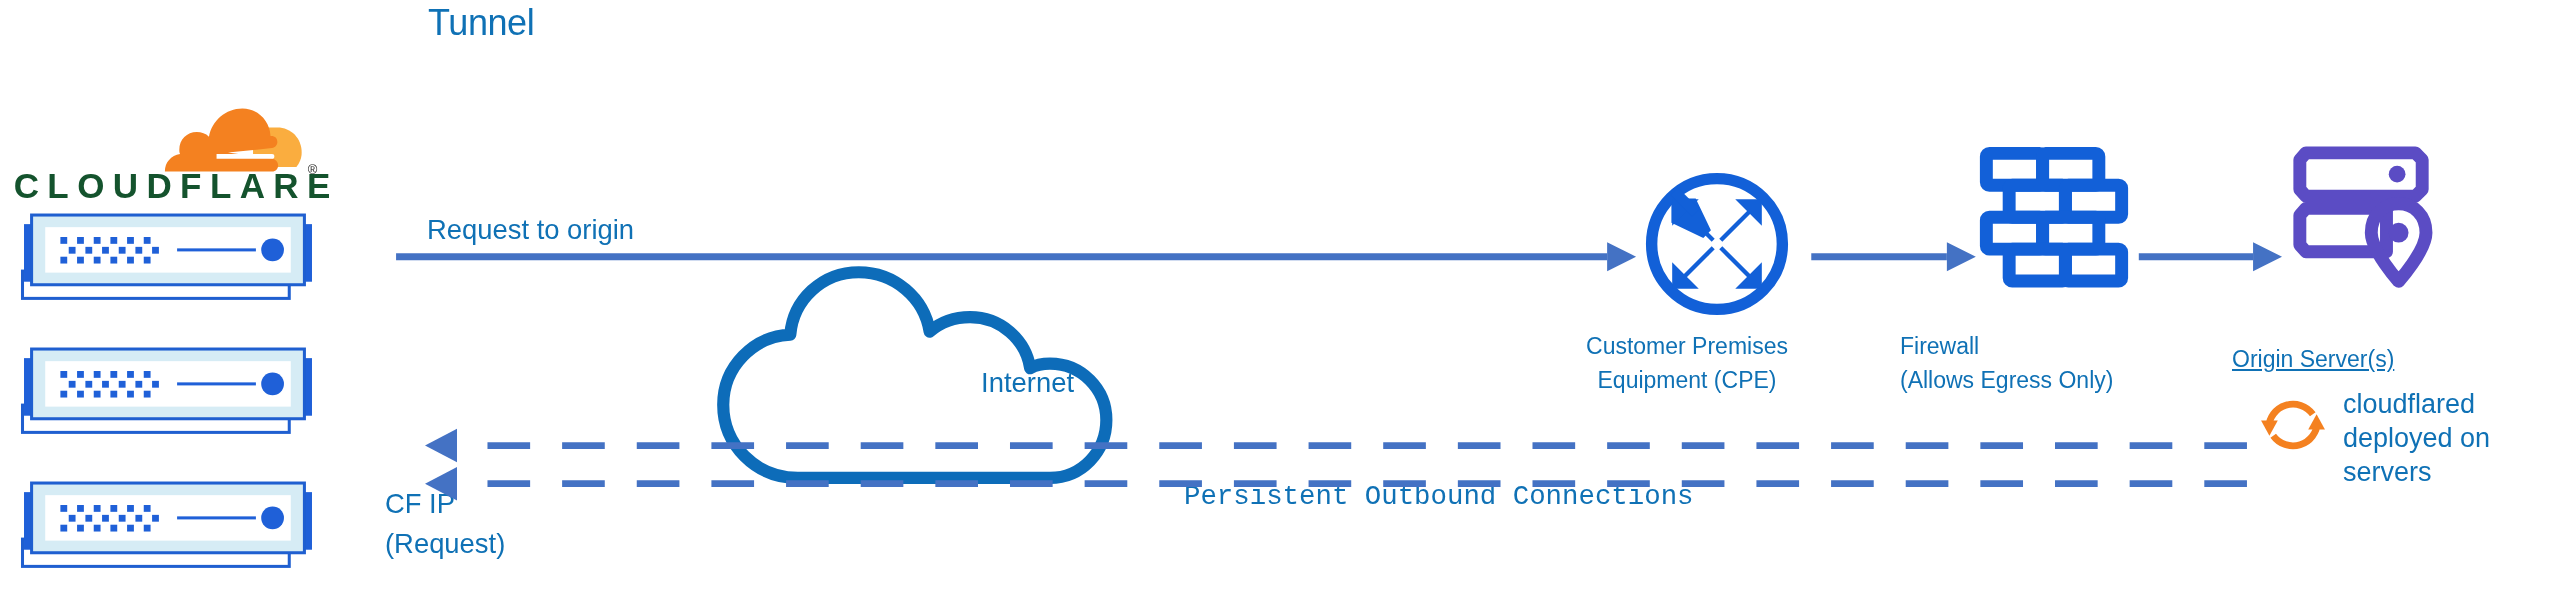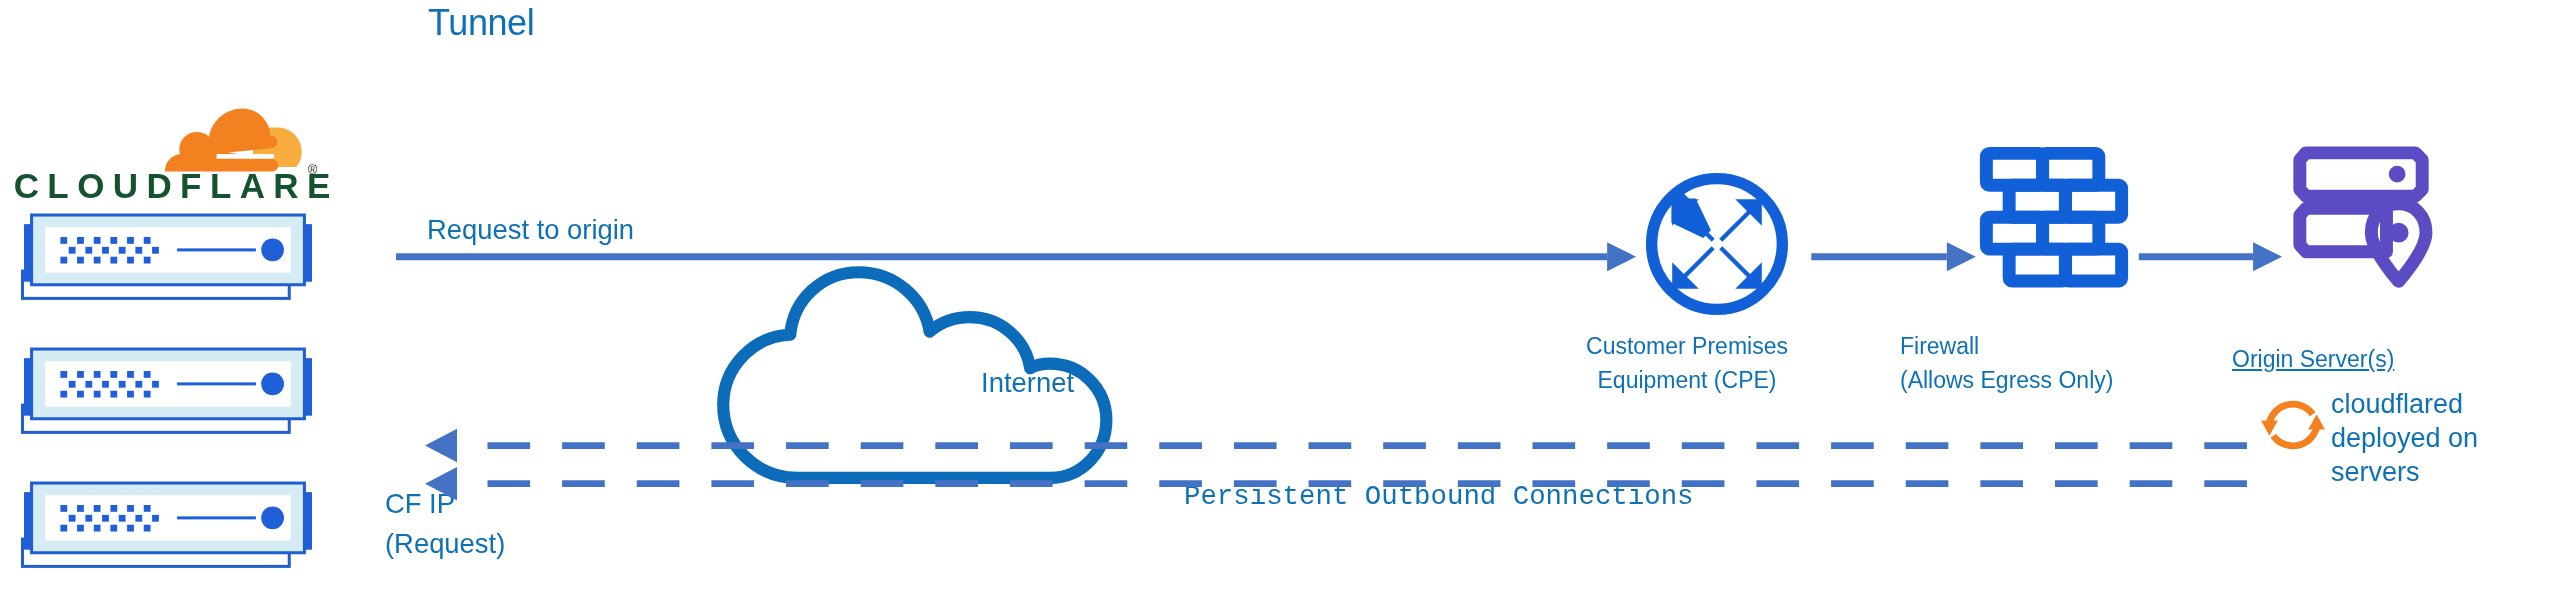--- a/index.html
+++ b/index.html
@@ -290,21 +290,21 @@
 
       <path fill="none" stroke="#f48120" stroke-width="9" stroke-linecap="butt" d="M14 50 A32 32 0 0 1 72 32"></path>
 
       <path fill="none" stroke="#f48120" stroke-width="9" stroke-linecap="butt" d="M78 42 A32 32 0 0 1 20 60"></path>
 
       <polygon fill="#f48120" points="4,40 26,40 15,60"></polygon>
 
       <polygon fill="#f48120" points="88,52 66,52 77,32"></polygon>
     </svg>
   </div>
-  <div class="abs" id="lbl-cloudflared" style="white-space: pre-line;">cloudflared
+  <div class="abs" id="lbl-cloudflared" style="white-space: pre-line; margin-left: 12px;">cloudflared
 deployed on
 servers</div>
 
   <div class="abs dlabel" id="lbl-request">Request to origin</div>
 
   <div class="abs dlabel" id="lbl-cfip">CF IP
 (Request)</div>
 
   <div class="abs dlabel" id="lbl-persist">Persistent Outbound Connections</div>
 

